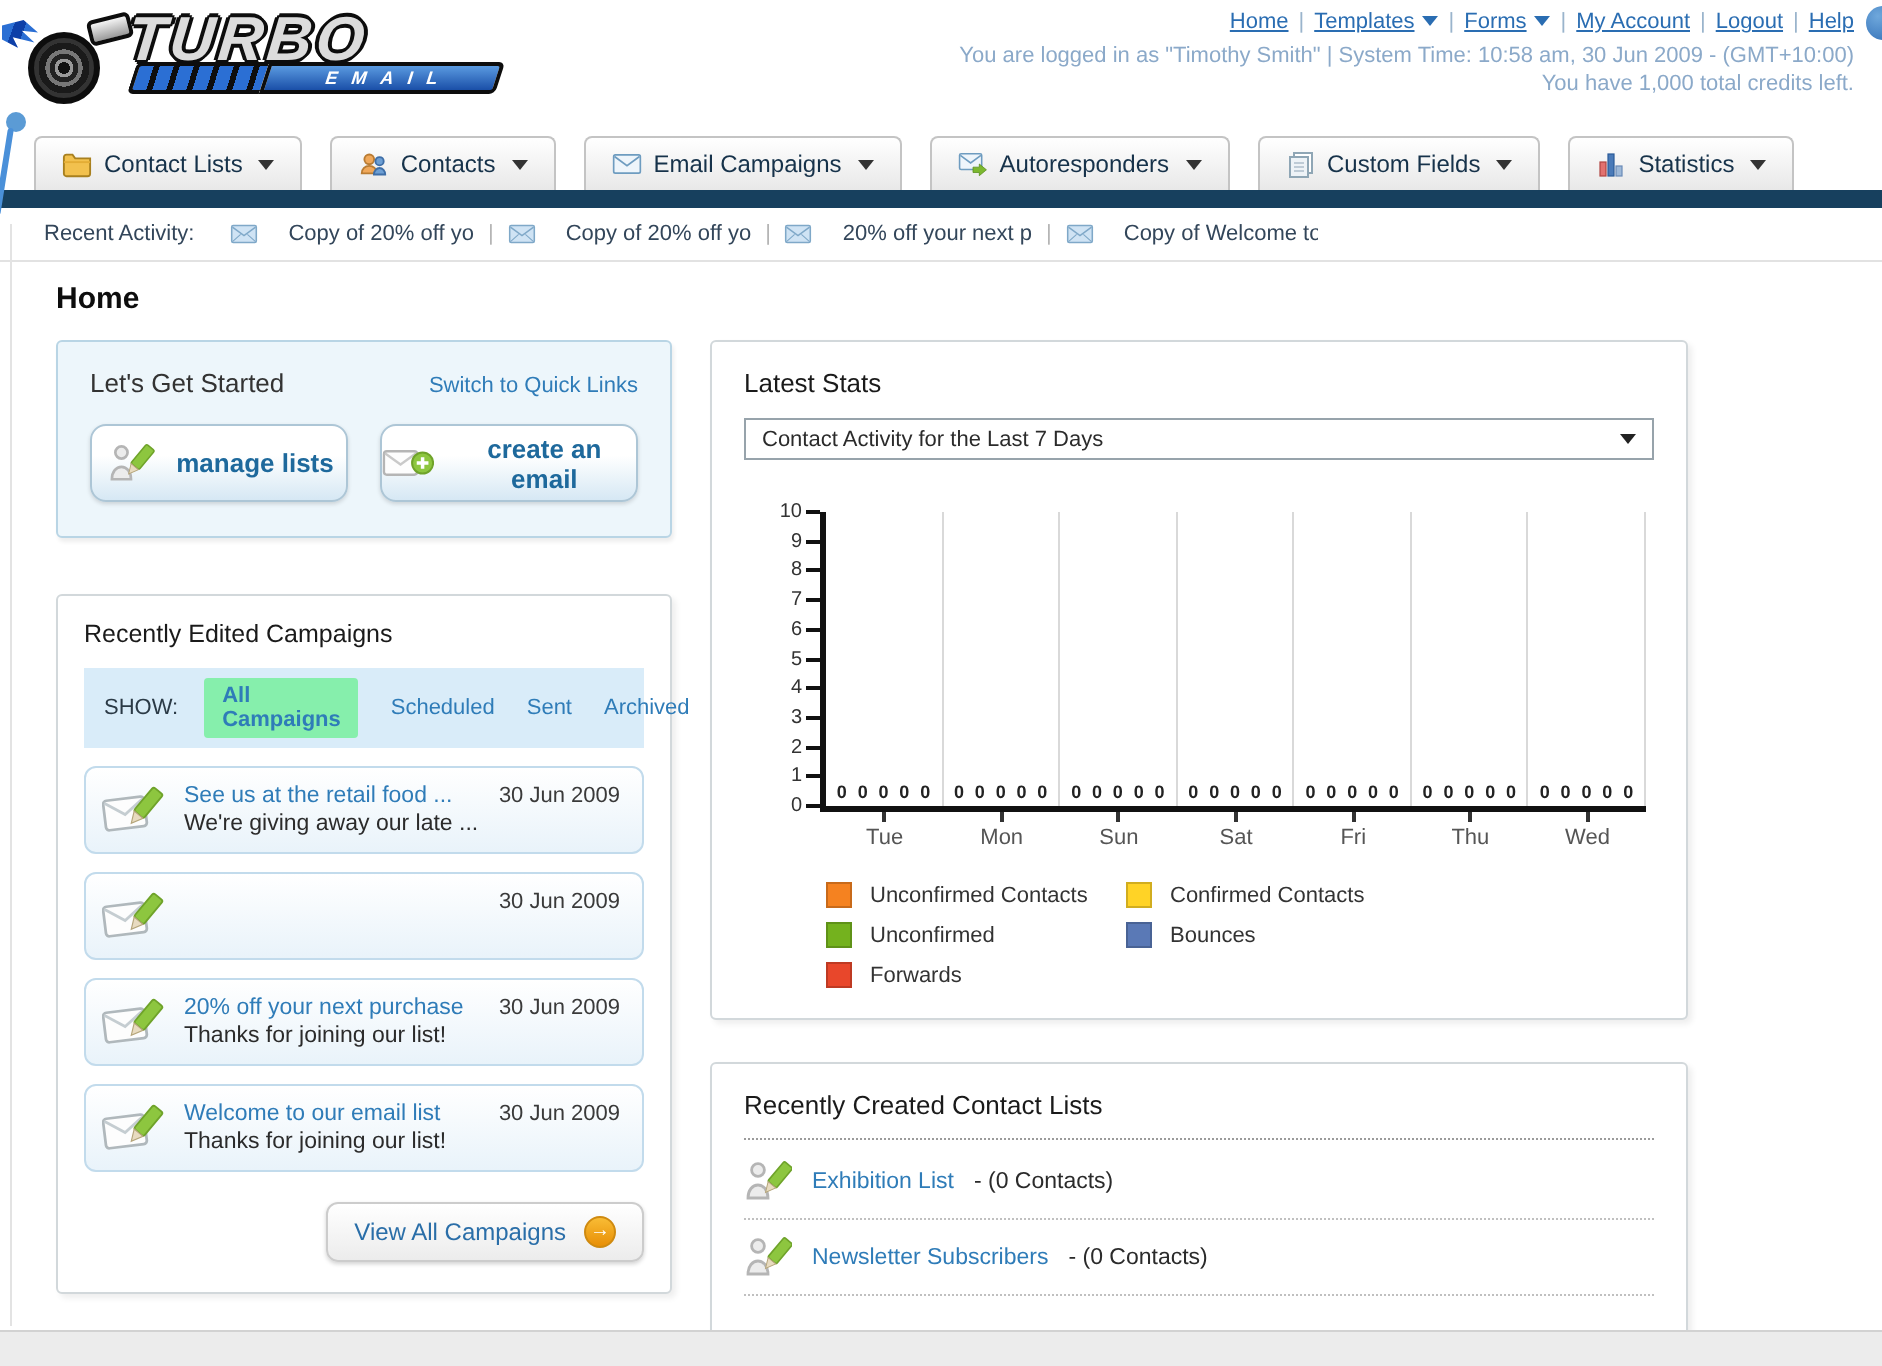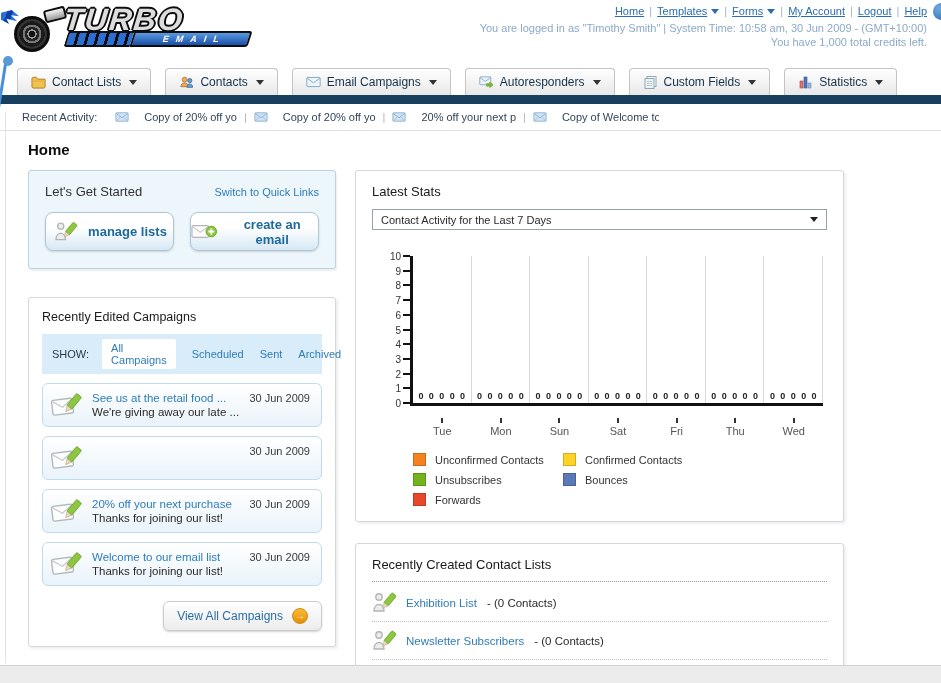--- a/index.html
+++ b/index.html
@@ -82,21 +82,21 @@
   .gs-btn .bicon { display:inline-flex; width:27px; height:21px; }
   .gs-btn .bicon svg { width:100%; height:100%; }
 
   .campaigns, .stats, .lists { background:#fff; border:1px solid #d2d8db; padding:12px 13px 15px; box-shadow:2px 2px 3px rgba(0,0,0,.07); }
   .sec-title { font-size:12.5px; color:#1a1a1a; margin-bottom:10px; }
   .sec-title.lg { font-size:13px; }
   .show-bar { background:#d9ecf9; padding:5px 10px; display:flex; align-items:center; gap:13px; font-size:11px; }
   .show-label { color:#2b3a46; }
   .filters { display:flex; gap:16px; align-items:center; }
   .filter { color:#2f7cb8; font-size:11px; cursor:pointer; }
-  .filter.active { background:#ffffff; padding:3px 9px; border-radius:2px; }
+  .filter.active { background:#86efac; padding:3px 9px; border-radius:2px;font-weight:bold; }
   .camp-row { position:relative; margin-top:9px; border:1px solid #c2dbec; border-radius:6px;
     background:linear-gradient(#ffffff,#e9f3fa); padding:6px 10px 6px 8px; display:flex; gap:9px; align-items:center; min-height:44px; cursor:pointer; }
   .camp-icon { width:32px; height:26px; display:inline-flex; flex:0 0 auto; }
   .camp-icon svg { width:100%; height:100%; }
   .camp-title { display:block; font-size:11.5px; color:#2f7cb8; text-decoration:none; }
   .camp-sub { font-size:11.5px; color:#2b2b2b; margin-top:2px; }
   .camp-date { position:absolute; right:11px; top:8px; font-size:11px; color:#3a3a3a; }
   .btn-row { text-align:right; margin-top:15px; }
   .pill-btn { display:inline-flex; align-items:center; gap:9px; padding:6px 13px; border:1px solid #cccccc; border-radius:6px;
     background:linear-gradient(#ffffff,#ececec); font-family:"Liberation Sans",sans-serif; font-size:12px; color:#2a6ea8; cursor:pointer; box-shadow:0 1px 2px rgba(0,0,0,.18); }
@@ -109,21 +109,21 @@
     padding:0 8px; font-size:11px; color:#2b2b2b; background:#fff; cursor:pointer; }
   .caret-down { width:0; height:0; border-left:4px solid transparent; border-right:4px solid transparent; border-top:5px solid #222; }
   .chart-wrap { display:flex; margin-left:6px; height:150px; }
   .yaxis { position:relative; width:32px; flex:0 0 auto; }
   .ylab { position:absolute; right:9px; font-size:10px; color:#333; transform:translateY(-50%); }
   .ytick { position:absolute; right:0; width:7px; height:2px; background:#111; transform:translateY(-50%); }
   .plot { flex:1; display:flex; border-left:3px solid #111; border-bottom:3px solid #111; margin-right:4px; }
   .pgroup { flex:1; position:relative; border-right:1px solid #d9d9d9; }
   .zeros { position:absolute; left:0; right:0; bottom:2px; display:flex; justify-content:space-evenly; font-size:9px; font-weight:bold; color:#222; }
   .xlabels { display:flex; margin-left:41px; margin-right:4px; }
-  .xlab { flex:1; text-align:center; font-size:11px; color:#555; padding-top:12px; }
+  .xlab { flex:1; text-align:center; font-size:11px; color:#555; padding-top:0; }
   .xlab::before { content:""; display:block; width:2px; height:5px; background:#333; margin:0 auto 2px; }
   .legend { margin:16px 0 2px 41px; display:flex; flex-wrap:wrap; row-gap:7px; }
   .legend-item { width:150px; display:flex; align-items:center; gap:9px; font-size:11px; color:#333; }
   .swatch { width:13px; height:13px; flex:0 0 auto; border:1px solid rgba(0,0,0,.18); }
 
   
   .lists { padding:13px 16px 14px; }
   .lists .sec-title { border-bottom:1px dotted #9b9b9b; padding-bottom:9px; margin-bottom:2px; }
   .list-item { display:flex; align-items:center; gap:10px; padding:7px 0; border-bottom:1px dotted #c0c0c0; font-size:11.5px; }
   .li-icon { width:24px; height:23px; display:inline-flex; flex:0 0 auto; }
@@ -527,21 +527,21 @@
               <div class="legend-item">
                 <span class="swatch" style="background: rgb(245, 130, 32);"></span>
                 <span>Unconfirmed Contacts</span>
               </div>
               <div class="legend-item">
                 <span class="swatch" style="background: rgb(255, 211, 38);"></span>
                 <span>Confirmed Contacts</span>
               </div>
               <div class="legend-item">
                 <span class="swatch" style="background: rgb(116, 178, 30);"></span>
-                <span>Unsubscribes</span>
+                <span>Unconfirmed</span>
               </div>
               <div class="legend-item">
                 <span class="swatch" style="background: rgb(90, 121, 182);"></span>
                 <span>Bounces</span>
               </div>
               <div class="legend-item">
                 <span class="swatch" style="background: rgb(232, 71, 43);"></span>
                 <span>Forwards</span>
               </div>
             </div>

